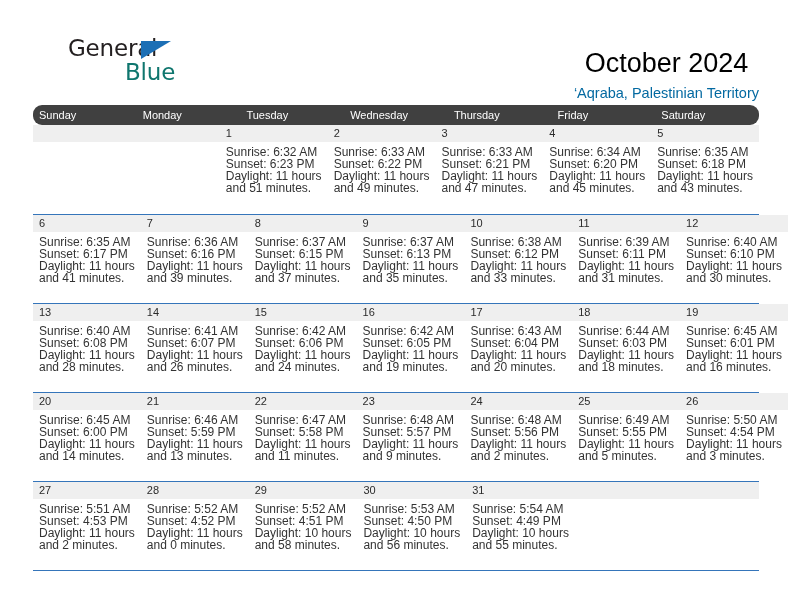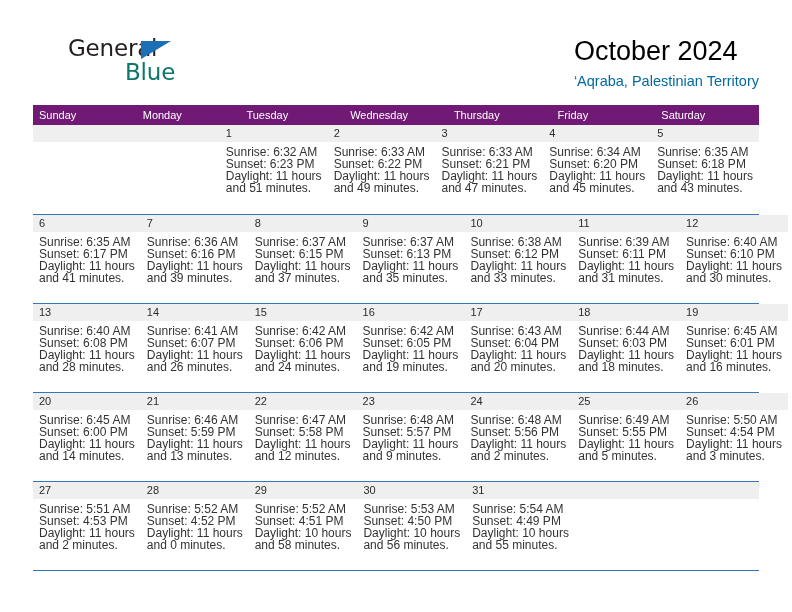--- a/index.html
+++ b/index.html
@@ -64,22 +64,22 @@
     font-size: 23px;
     line-height: 26px;
     letter-spacing: -0.2px;
     color: #0f766e;
     font-family: "DejaVu Sans", sans-serif;
     font-weight: 400;
   }
   .titles {
     position: absolute;
     right: 0;
-    top: 4px;
-    text-align: left;
+    top: 16px;
+    text-align: center;
   }
   .month-title {
     font-size: 27px;
     line-height: 34px;
     color: #000000;
     font-weight: 400;
     white-space: nowrap;
   }
   .location-title {
     font-size: 14.5px;
@@ -92,22 +92,23 @@
 
   
   .calendar {
     position: absolute;
     left: 33px;
     top: 105px;
     width: 726px;
   }
   .weekday-row {
     display: flex;
-    background: #701a75;
+    background: #404040;
     height: 20px;
+    border-radius: 9px;
   }
   .weekday {
     flex: 1 1 0;
     color: #ffffff;
     font-size: 11px;
     line-height: 20px;
     padding-left: 6px;
     box-sizing: border-box;
     white-space: nowrap;
   }
@@ -393,21 +394,21 @@
           <div>Daylight: 11 hours</div>
           <div>and 13 minutes.</div>
         </div>
       </div>
       <div class="day-cell">
         <div class="day-number-band">22</div>
         <div class="day-lines">
           <div>Sunrise: 6:47 AM</div>
           <div>Sunset: 5:58 PM</div>
           <div>Daylight: 11 hours</div>
-          <div>and 12 minutes.</div>
+          <div>and 11 minutes.</div>
         </div>
       </div>
       <div class="day-cell">
         <div class="day-number-band">23</div>
         <div class="day-lines">
           <div>Sunrise: 6:48 AM</div>
           <div>Sunset: 5:57 PM</div>
           <div>Daylight: 11 hours</div>
           <div>and 9 minutes.</div>
         </div>

